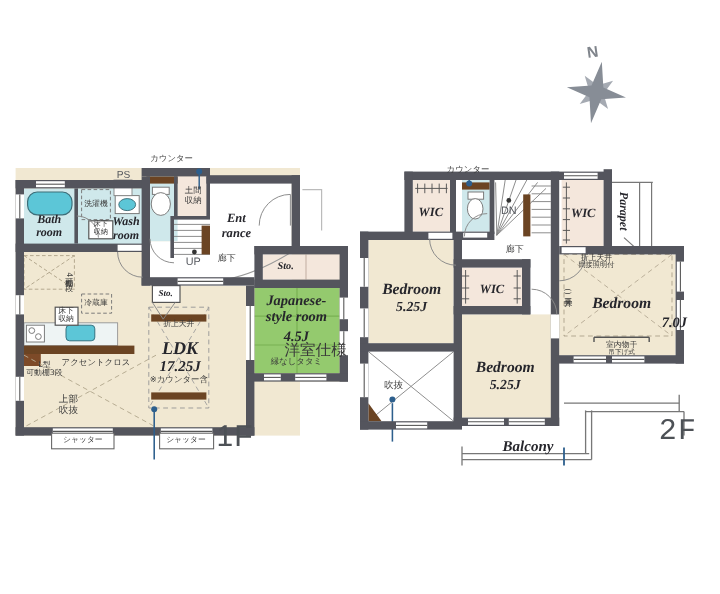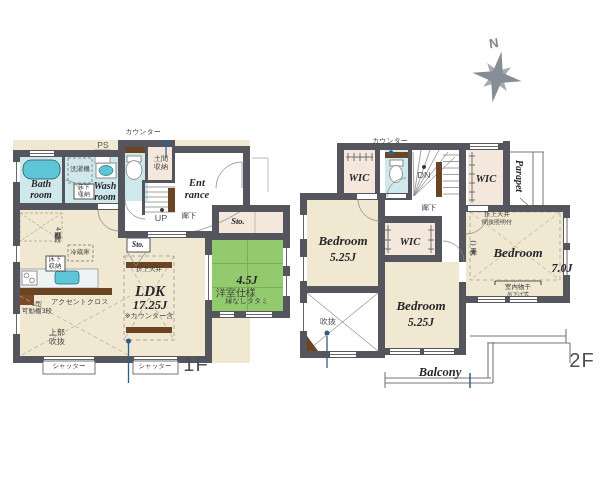--- a/index.html
+++ b/index.html
@@ -4,21 +4,21 @@
 <style>
   html,body{margin:0;padding:0;background:#fff;}
   #plan{position:relative;width:600px;height:495px;background:#ffffff;overflow:hidden;
         font-family:"DejaVu Sans",sans-serif;}
   #plan svg{position:absolute;left:0;top:0;}
   .lbl{position:absolute;transform:translate(-50%,-50%);white-space:nowrap;text-align:center;
        line-height:1.12;color:#3a3a3a;font-family:"DejaVu Sans",sans-serif;z-index:5;}
   .en{font-family:"Liberation Serif",serif;font-style:italic;font-weight:bold;color:#26262c;}
   .gray{color:#55585e;font-family:"Liberation Sans",sans-serif;}
   .vert{writing-mode:vertical-rl;text-orientation:mixed;}
-  .floorlbl{font-size:20px;letter-spacing:1px;color:#4d5156;font-family:"Liberation Sans",sans-serif;}
+  .floorlbl{font-size:25px;letter-spacing:1px;color:#4d5156;font-family:"Liberation Sans",sans-serif;}
 </style>
 </head>
 <body>
 
 <div id="plan">
 
 <svg width="600" height="495" viewBox="0 0 600 495">
 
   <g>
     <rect x="13" y="140" width="237" height="223" fill="#f1e8d2"></rect>
@@ -377,22 +377,26 @@
 <div class="lbl" style="left:149px;top:317px;font-size:7px;text-align:right;">※カウンター含</div>
 <div class="lbl" style="left:80px;top:303px;font-size:7px;">アクセントクロス</div>
 <div class="lbl" style="left:37px;top:308px;font-size:6.5px;">
       <span style="display:block">L型</span>
       <span style="display:block">可動棚3段</span>
     </div>
 <div class="lbl" style="left:57px;top:338px;font-size:8px;">
       <span style="display:block">上部</span>
       <span style="display:block">吹抜</span>
     </div>
+<div class="lbl en" style="left:247px;top:258px;font-size:12px;">
+      <span style="display:block">Japanese-</span>
+      <span style="display:block">style room</span>
+    </div>
 <div class="lbl en" style="left:247px;top:281px;font-size:12px;">4.5J</div>
-<div class="lbl" style="left:236px;top:293px;font-size:10px;">洋室仕様</div>
+<div class="lbl" style="left:263px;top:293px;font-size:13px;font-family:Liberation Mono, monospace;">洋室仕様</div>
 <div class="lbl" style="left:247px;top:302px;font-size:7px;">縁なしタタミ</div>
 <div class="lbl" style="left:69px;top:367px;font-size:6.5px;">シャッター</div>
 <div class="lbl" style="left:155px;top:367px;font-size:6.5px;">シャッター</div>
 <div class="lbl floorlbl" style="left:196px;top:364px;">1F</div>
 
 <div class="lbl" style="left:390px;top:142px;font-size:7px;">カウンター</div>
 <div class="lbl en" style="left:359px;top:178px;font-size:10.5px;">WIC</div>
 <div class="lbl gray" style="left:424px;top:175px;font-size:9px;">DN</div>
 <div class="lbl" style="left:429px;top:208px;font-size:7.5px;">廊下</div>
 <div class="lbl en" style="left:486px;top:179px;font-size:10.5px;">WIC</div>
@@ -404,17 +408,17 @@
 <div class="lbl" style="left:497px;top:222px;font-size:6px;">間接照明付</div>
 <div class="lbl vert" style="left:472px;top:243px;font-size:7px;">(平天井)</div>
 <div class="lbl en" style="left:518px;top:253px;font-size:13px;">Bedroom</div>
 <div class="lbl en" style="left:518px;top:269px;font-size:12px;margin-left:44px;">7.0J</div>
 <div class="lbl" style="left:518px;top:288px;font-size:6.5px;">室内物干</div>
 <div class="lbl" style="left:518px;top:294px;font-size:5.5px;">吊下げ式</div>
 <div class="lbl en" style="left:421px;top:306px;font-size:13px;">Bedroom</div>
 <div class="lbl en" style="left:421px;top:322px;font-size:11.5px;">5.25J</div>
 <div class="lbl" style="left:328px;top:322px;font-size:8px;">吹抜</div>
 <div class="lbl en" style="left:440px;top:372px;font-size:12.5px;text-align:center;">Balcony</div>
-<div class="lbl floorlbl" style="left:582px;top:360px;">2F</div>
+<div class="lbl floorlbl" style="left:565px;top:360px;font-family:Liberation Mono, monospace;">2F</div>
 
 <div class="lbl gray" style="left:494px;top:44px;font-size:13px;font-weight:bold;transform:translate(-50%,-50%) rotate(-8deg);color:#80858c;">N</div>
 
 </div>
 
 </body></html>

